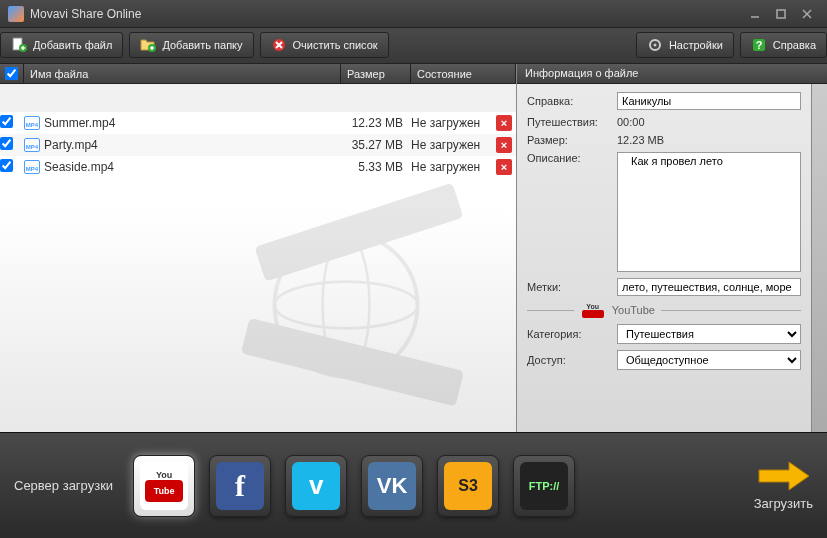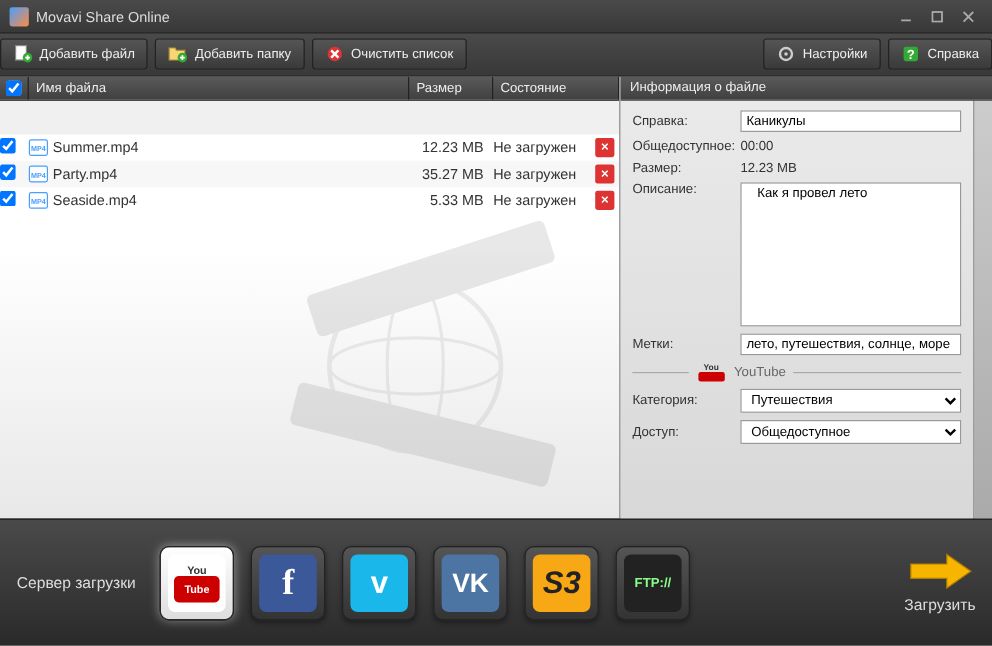--- a/index.html
+++ b/index.html
@@ -53,21 +53,21 @@
 .server-label { color: #ddd; font-size: 13px; margin-right: 6px; }
 .srv-btn { width: 62px; height: 62px; border-radius: 8px; background: linear-gradient(#555, #333); border: 1px solid #222; display: flex; align-items: center; justify-content: center; cursor: pointer; box-shadow: 0 2px 4px rgba(0,0,0,0.4); }
 .srv-btn.selected { background: linear-gradient(#fff, #ddd); box-shadow: 0 0 8px rgba(255,255,255,0.5), 0 2px 4px rgba(0,0,0,0.4); }
 .srv-inner { width: 48px; height: 48px; border-radius: 6px; display: flex; align-items: center; justify-content: center; font-weight: bold; color: #fff; }
 .srv-youtube { background: #fff; flex-direction: column; }
 .srv-youtube .t { font-size: 9px; color: #333; }
 .srv-youtube .r { width: 38px; height: 22px; background: #c00; border-radius: 4px; display:flex; align-items:center; justify-content:center; color:#fff; font-size:9px; }
 .srv-fb { background: #3b5998; font-size: 30px; font-family: Georgia, serif; }
 .srv-vimeo { background: #1ab7ea; font-size: 26px; }
 .srv-vk { background: #4c75a3; font-size: 22px; }
-.srv-s3 { background: #f7a814; font-size: 26px; color: #222; font-style: italic; }
+.srv-s3 { background: #f7a814; font-size: 16px; color: #222; }
 .srv-ftp { background: #222; font-size: 11px; color: #8f8; }
 
 .upload-area { margin-left: auto; display: flex; flex-direction: column; align-items: center; gap: 4px; cursor: pointer; }
 .upload-arrow { width: 56px; height: 32px; }
 .upload-label { color: #ddd; font-size: 13px; }
 .scrollbar-v { width:16px; background:linear-gradient(#ccc,#aaa); border-left:1px solid #888;}
 </style>
 </head>
 <body>
 
@@ -206,21 +206,21 @@
 
   <div class="info-panel">
     <div class="info-header">Информация о файле</div>
     <div style="display:flex; flex:1;">
     <div class="info-body">
       <div class="form-row">
         <label>Справка:</label>
         <input type="text" value="Каникулы" style="">
       </div>
       <div class="form-row">
-        <label>Общедоступное:</label>
+        <label>Путешествия:</label>
         <span class="static">00:00</span>
       </div>
       <div class="form-row">
         <label>Размер:</label>
         <span class="static">12.23 MB</span>
       </div>
       <div class="form-row align-top">
         <label>Описание:</label>
         <textarea style="">Как я провел лето</textarea>
       </div>

